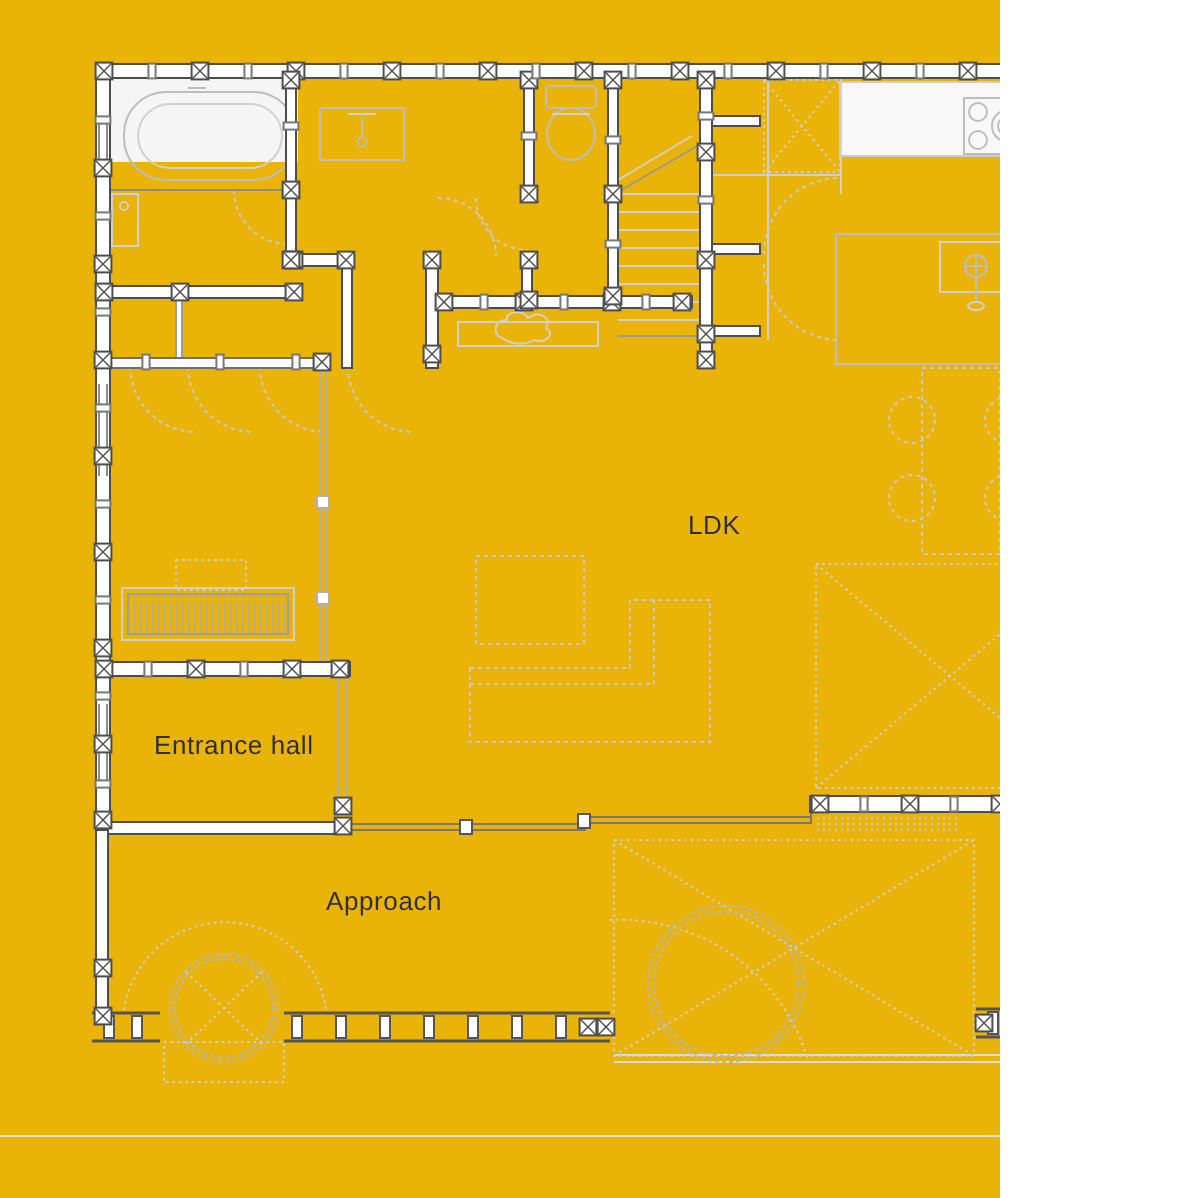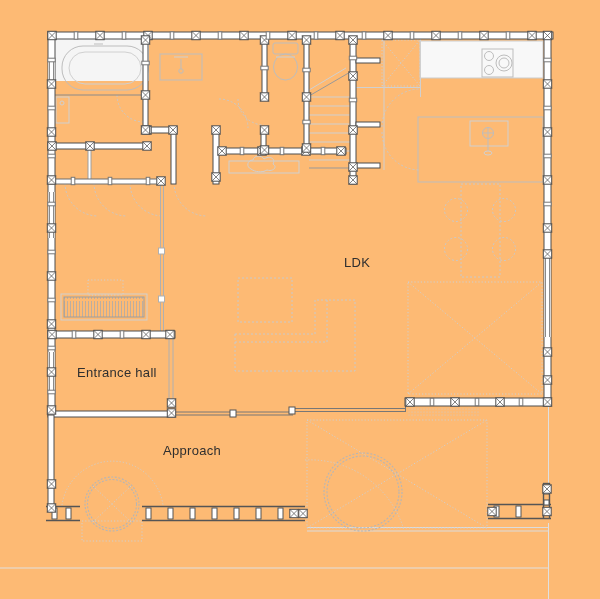--- a/index.html
+++ b/index.html
@@ -1,16 +1,16 @@
 <!DOCTYPE html>
 <html><head>
 <meta charset="utf-8">
 <style>
   html,body{margin:0;padding:0;background:#fff;}
-  .canvas{position:relative;width:600px;height:599px;background:#fdba74;overflow:hidden;
+  .canvas{position:relative;width:500px;height:599px;background:#eab308;overflow:hidden;
           font-family:"Liberation Sans",sans-serif;}
   svg{position:absolute;left:0;top:0;}
   .w   {fill:#fff;stroke:#4d4d4d;stroke-width:1;}
   .g1  {stroke:#bdbdbd;stroke-width:1;fill:none;}
   .g2  {stroke:#d0d0d0;stroke-width:1;fill:none;}
   .mid {stroke:#8a8a8a;stroke-width:1;fill:none;}
   .dash{stroke:#c9c9c9;stroke-width:1;fill:none;stroke-dasharray:2 2;}
   .dot {stroke:#cfcfcf;stroke-width:1;fill:none;stroke-dasharray:1.2 2;}
   .faint{stroke:#e0e0e0;stroke-width:1;fill:none;}
   .tree{stroke:#b6b6b6;stroke-width:1.1;fill:none;stroke-dasharray:2 1.6;}

